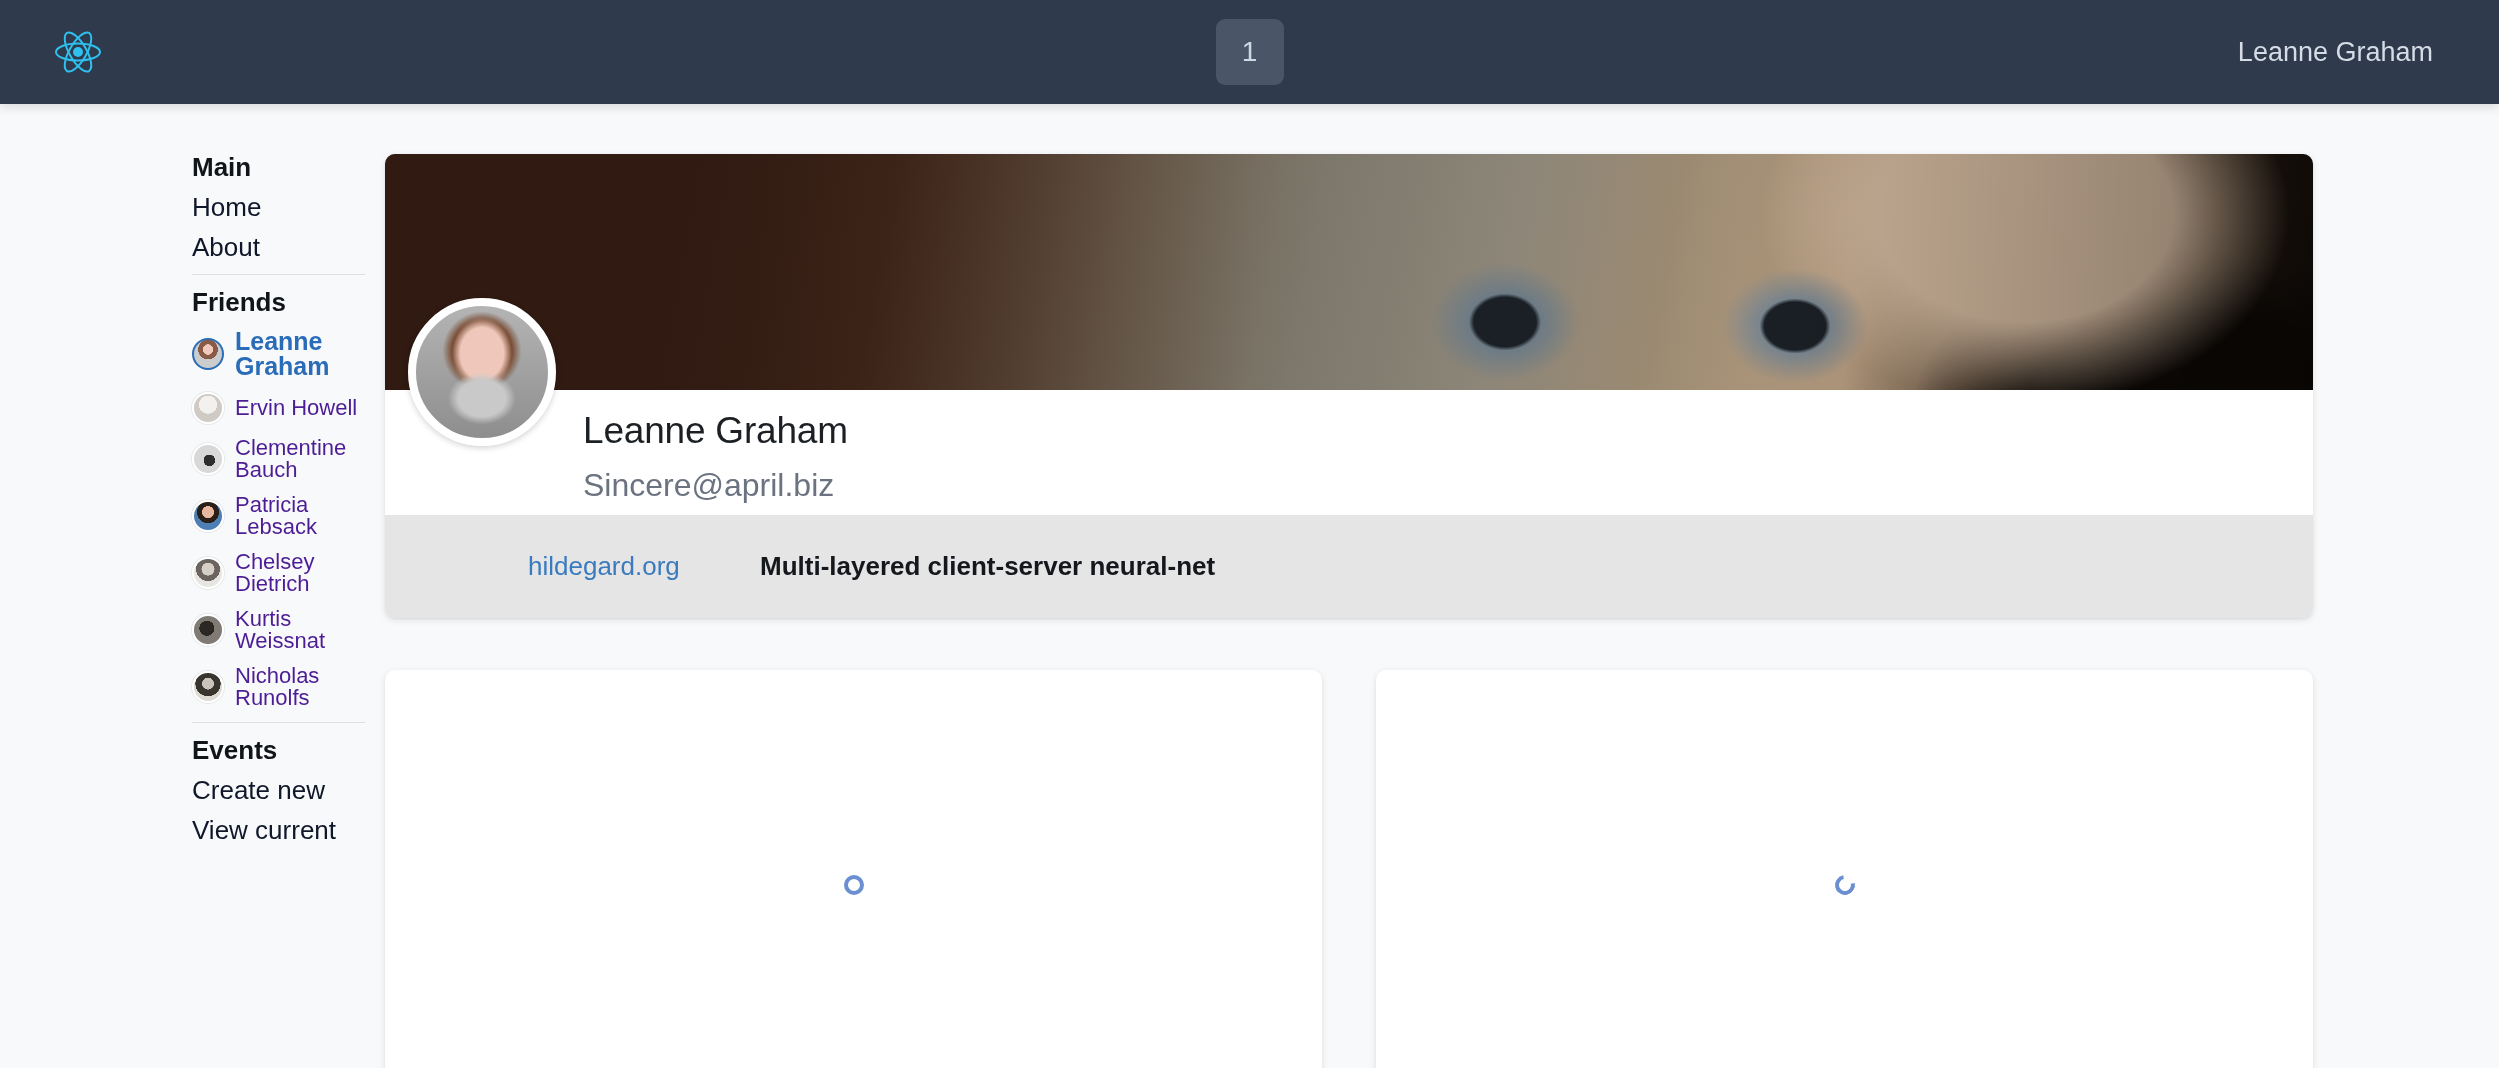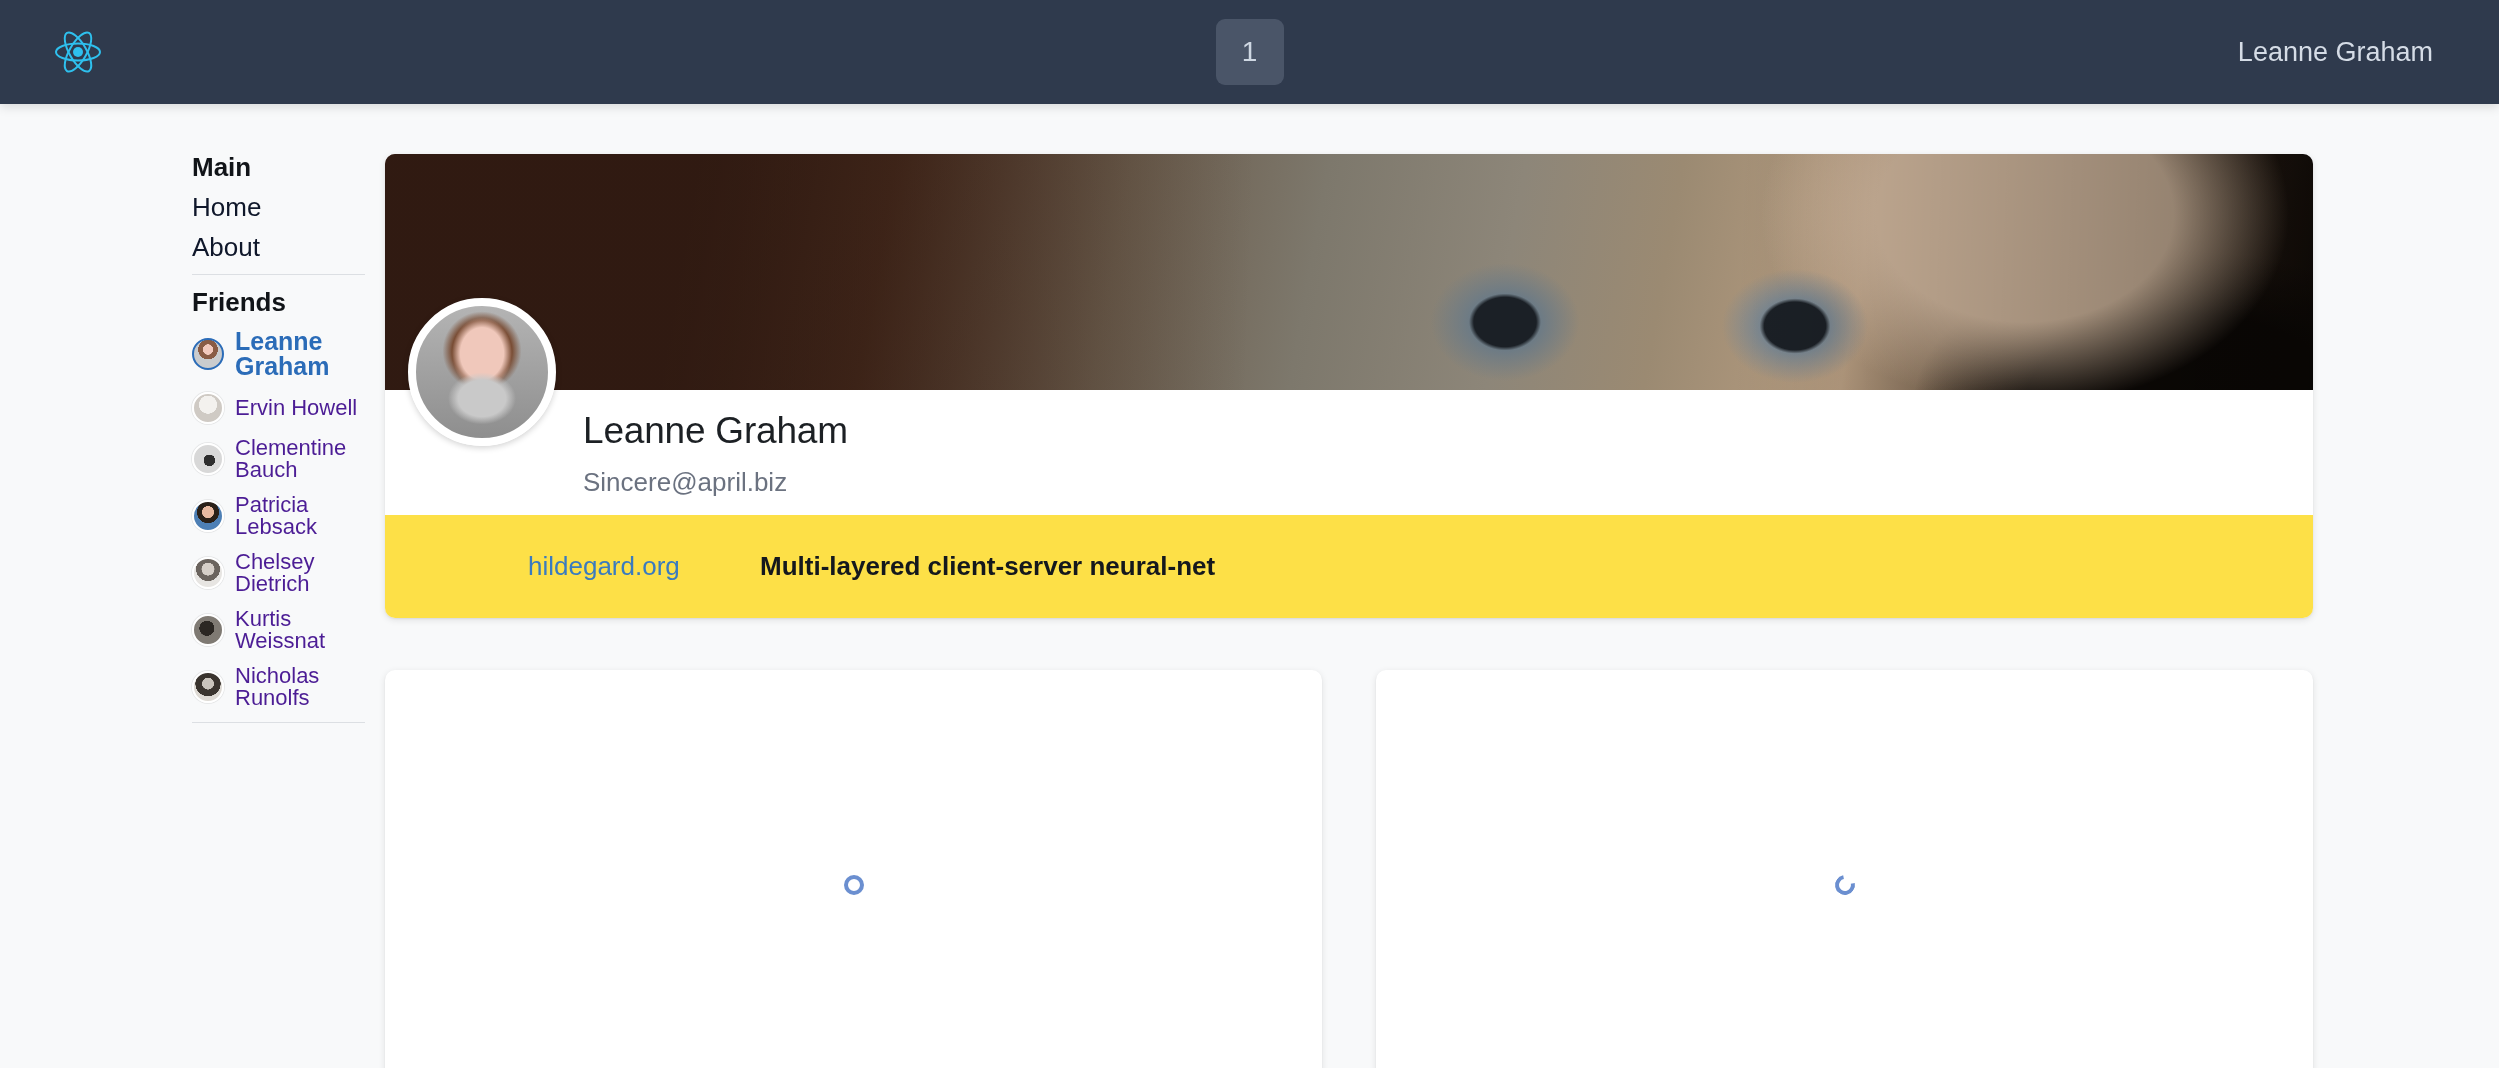--- a/index.html
+++ b/index.html
@@ -215,31 +215,31 @@
       linear-gradient(#b4b4b4, #8e8e8e);
   }
   .profile-name {
     font-size: 37px;
     color: #1c2024;
     line-height: 1.0;
     font-weight: normal;
     letter-spacing: -0.2px;
   }
   .profile-email {
-    font-size: 26px;
+    font-size: 32px;
     color: #6b7280;
     line-height: 1.0;
     margin-top: 20px;
   }
 
   .profile-meta {
     display: flex;
     align-items: center;
     padding: 36px 0 36px 0;
-    background: #fde047;
+    background: #e5e5e5;
   }
   .meta-website {
     width: 375px;
     padding-left: 143px;
     font-size: 26px;
     color: #3a7bbf;
     text-decoration: none;
     cursor: pointer;
   }
   .meta-company {
@@ -350,20 +350,25 @@
       </a>
 
       <a class="friend-row" href="#">
         <span class="friend-avatar av-nicholas"></span>
         <span class="friend-name">Nicholas Runolfs</span>
       </a>
     </div>
 
     <hr class="side-divider">
 
+    <div class="side-group">
+      <div class="side-heading">Events</div>
+      <a class="side-link" href="#">Create new</a>
+      <a class="side-link" href="#">View current</a>
+    </div>
   </nav>
 
   <main class="main">
 
     <section class="profile-card">
 
       <div class="hero">
         <div class="hero-notch"></div>
       </div>
 

